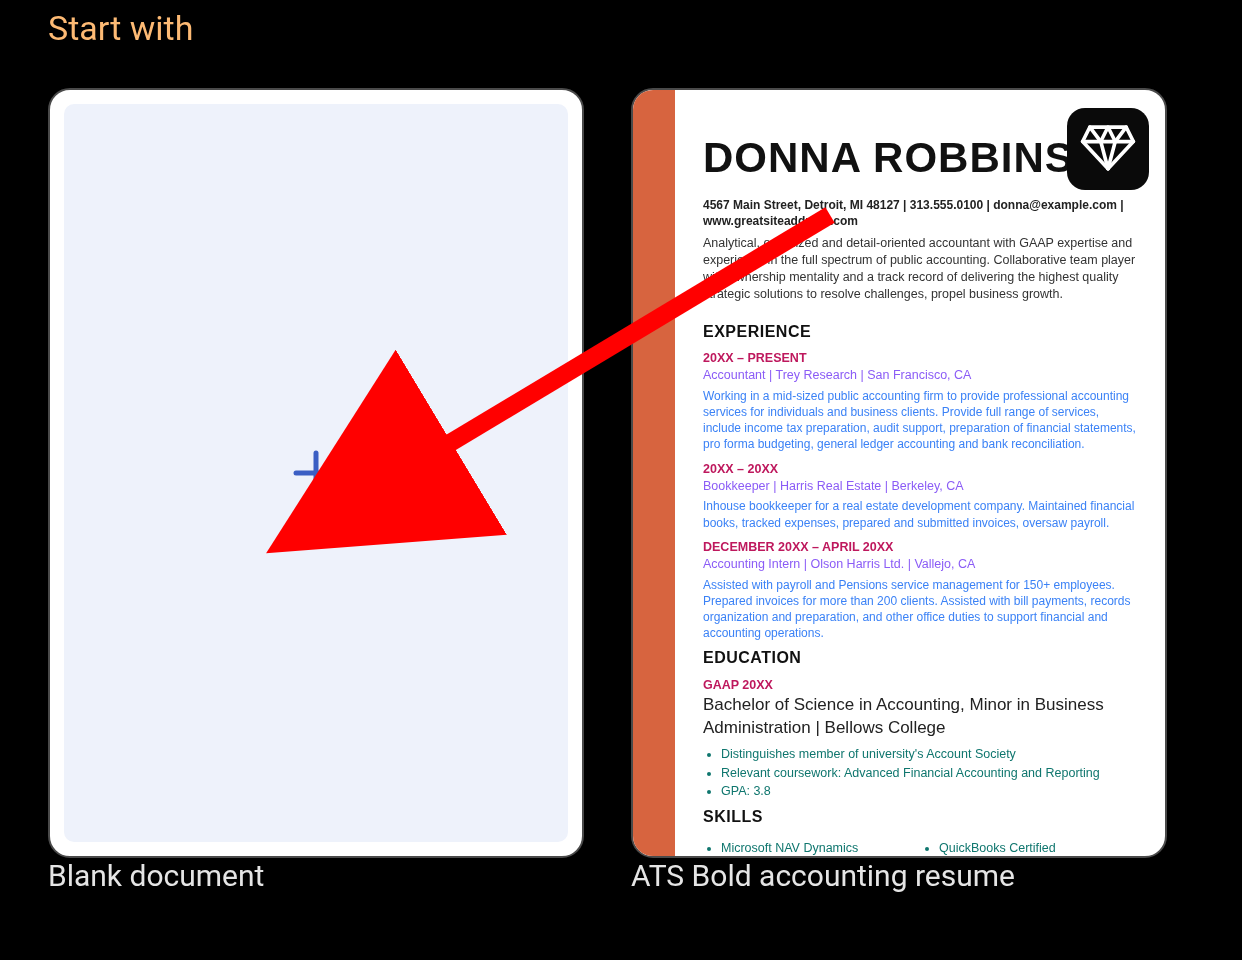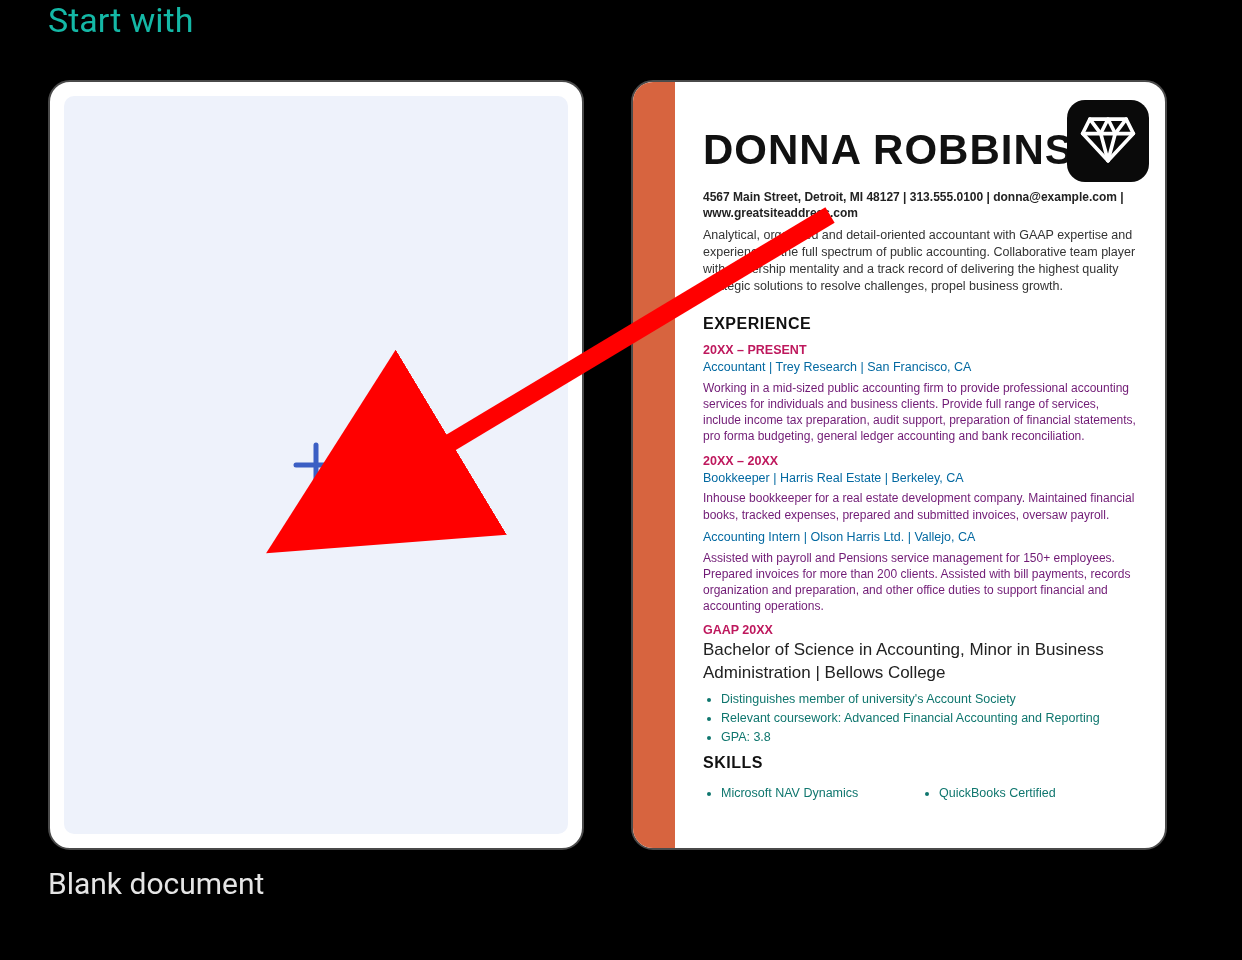--- a/index.html
+++ b/index.html
@@ -10,22 +10,22 @@
     font-family: -apple-system, BlinkMacSystemFont, "Segoe UI", Roboto, Arial, sans-serif;
     color: #e8e8e8;
     width: 1242px;
     height: 960px;
     overflow: hidden;
     position: relative;
   }
   .section-title {
     font-size: 34px;
     font-weight: 400;
-    color: #14b8a6;
-    padding: 0 0 0 48px;
+    color: #fdba74;
+    padding: 8px 0 0 48px;
   }
   .cards {
     display: flex;
     gap: 47px;
     padding: 40px 48px 0 48px;
   }
   .card-wrap {
     display: flex;
     flex-direction: column;
   }
@@ -33,21 +33,20 @@
     width: 536px;
     height: 770px;
     border-radius: 22px;
     background: #fff;
     border: 2px solid #4a4a4a;
     overflow: hidden;
     position: relative;
     cursor: pointer;
   }
   .card-label {
-    margin-top: 16px;
     font-size: 30px;
     font-weight: 400;
     color: #e5e5e5;
   }
   
   .blank-inner {
     position: absolute;
     inset: 14px;
     background: #eef2fb;
     border-radius: 10px;
@@ -97,26 +96,26 @@
     color: #111;
   }
   .job-dates {
     font-size: 12.5px;
     font-weight: 700;
     color: #be185d;
     margin-top: 8px;
   }
   .job-title {
     font-size: 12.5px;
-    color: #0369a1;
+    color: #8b5cf6;
     margin-bottom: 4px;
   }
   .job-desc {
     font-size: 12px;
-    color: #701a75;
+    color: #3b82f6;
     margin-bottom: 6px;
   }
   .edu-line {
     font-size: 17px;
     color: #222;
     margin-bottom: 6px;
   }
   ul.bullets {
     margin: 4px 0 6px 0;
     padding-left: 18px;
@@ -181,23 +180,25 @@
         <div class="sec-head">EXPERIENCE</div>
 
         <div class="job-dates">20XX – PRESENT</div>
         <div class="job-title">Accountant | Trey Research | San Francisco, CA</div>
         <div class="job-desc">Working in a mid-sized public accounting firm to provide professional accounting services for individuals and business clients. Provide full range of services, include income tax preparation, audit support, preparation of financial statements, pro forma budgeting, general ledger accounting and bank reconciliation.</div>
 
         <div class="job-dates">20XX – 20XX</div>
         <div class="job-title">Bookkeeper | Harris Real Estate | Berkeley, CA</div>
         <div class="job-desc">Inhouse bookkeeper for a real estate development company. Maintained financial books, tracked expenses, prepared and submitted invoices, oversaw payroll.</div>
 
+        <div class="job-dates">DECEMBER 20XX – APRIL 20XX</div>
         <div class="job-title">Accounting Intern | Olson Harris Ltd. | Vallejo, CA</div>
         <div class="job-desc">Assisted with payroll and Pensions service management for 150+ employees. Prepared invoices for more than 200 clients. Assisted with bill payments, records organization and preparation, and other office duties to support financial and accounting operations.</div>
 
+        <div class="sec-head">EDUCATION</div>
         <div class="job-dates">GAAP 20XX</div>
         <div class="edu-line">Bachelor of Science in Accounting, Minor in Business Administration | Bellows College</div>
         <ul class="bullets">
           <li>Distinguishes member of university's Account Society</li>
           <li>Relevant coursework: Advanced Financial Accounting and Reporting</li>
           <li>GPA: 3.8</li>
         </ul>
 
         <div class="sec-head">SKILLS</div>
         <div class="skills-cols">
@@ -217,20 +218,21 @@
           <svg viewBox="0 0 64 64" fill="none" stroke="#fff" stroke-width="4" stroke-linejoin="round" stroke-linecap="round">
             <polygon points="12,10 52,10 60,26 32,56 4,26"></polygon>
             <polyline points="4,26 60,26"></polyline>
             <polyline points="12,10 24,26 32,56"></polyline>
             <polyline points="52,10 40,26 32,56"></polyline>
             <polyline points="24,26 32,10 40,26"></polyline>
           </svg>
         </span>
       </div>
     </div>
+    <div class="card-label">ATS Bold accounting resume</div>
   </div>
 
 </div>
 
 <svg class="arrow-overlay" width="1242" height="960">
   <defs>
     <marker id="arrowhead" markerWidth="12" markerHeight="12" refX="3" refY="6" orient="auto">
       <polygon points="0,0 12,6 0,12" fill="#ff0000"></polygon>
     </marker>
   </defs>

